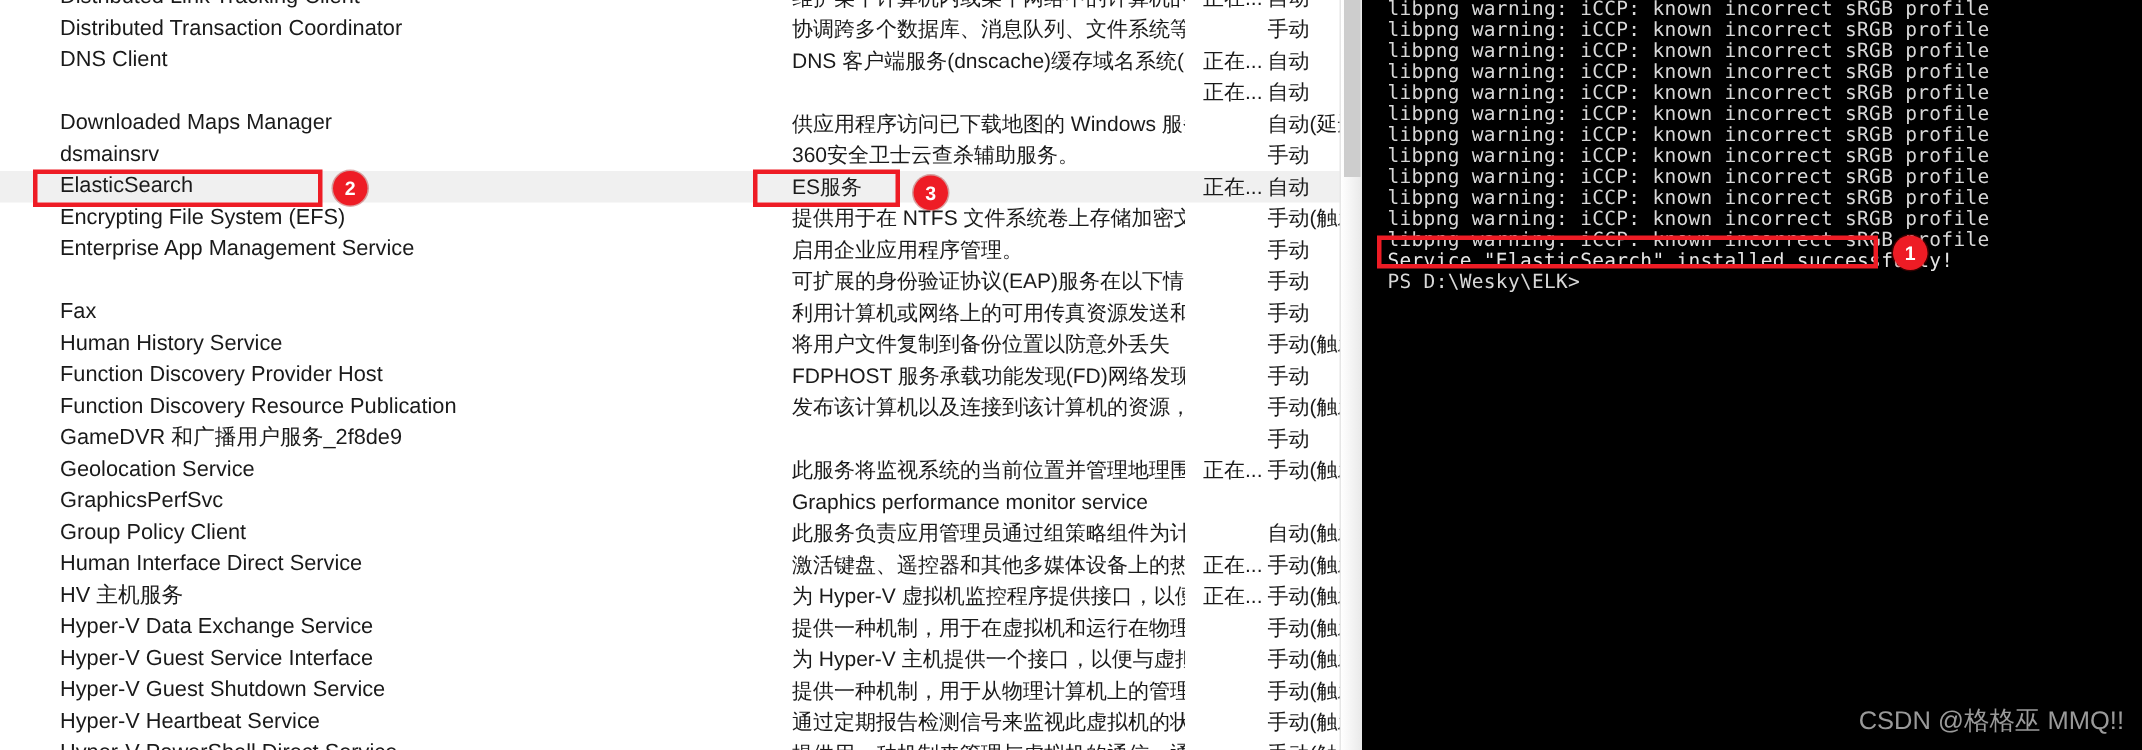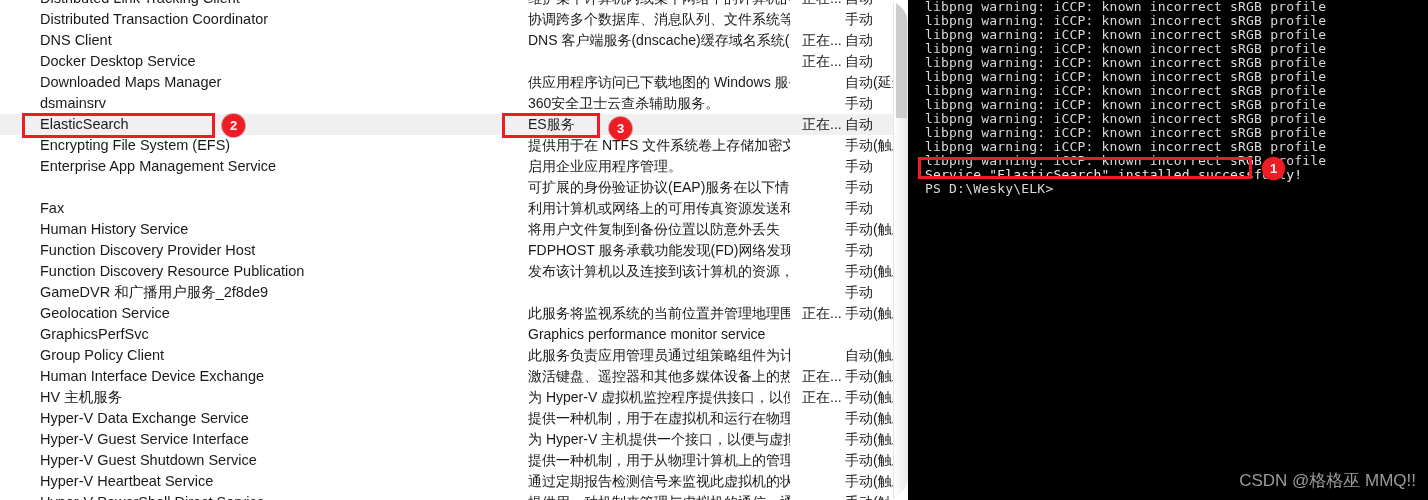--- a/index.html
+++ b/index.html
@@ -7,21 +7,21 @@
     width:1428px;height:500px;overflow:hidden;
     background:#ffffff;
     font-family:"Liberation Sans","DejaVu Sans",sans-serif;
     -webkit-font-smoothing:antialiased;
   }
   #root{position:relative;width:1428px;height:500px;overflow:hidden;}
 
   
   #services-pane{
     position:absolute;left:0;top:0;width:908px;height:500px;
-    background:#ffffff;overflow:hidden;border-radius:24px;
+    background:#ffffff;overflow:hidden;
   }
   .svc-row{
     position:relative;height:21px;line-height:21px;
     white-space:nowrap;overflow:hidden;
     font-size:14.5px;color:#1a1a1a;
   }
   .svc-row.selected{background:#f0f0f0;padding-left:24px;}
   .col-name{
     position:absolute;left:40px;top:0;width:480px;height:21px;
     overflow:hidden;white-space:nowrap;
@@ -106,21 +106,20 @@
           <div class="col-status"></div>
           <div class="col-startup">手动</div>
         </div>
         <div class="svc-row" style="position: absolute; left: 0px; width: 908px; top: 30px; padding-left: 14px;">
           <div class="col-name"><span class="name-text">DNS Client</span></div>
           <div class="col-desc">DNS 客户端服务(dnscache)缓存域名系统(D...</div>
           <div class="col-status">正在...</div>
           <div class="col-startup">自动</div>
         </div>
         <div class="svc-row" style="position: absolute; left: 0px; width: 908px; top: 51px;">
-          <div class="col-name"><span class="name-text">Docker Desktop Service</span></div>
           <div class="col-desc"></div>
           <div class="col-status">正在...</div>
           <div class="col-startup">自动</div>
         </div>
         <div class="svc-row" style="position: absolute; left: 0px; width: 908px; top: 72px;">
           <div class="col-name"><span class="name-text">Downloaded Maps Manager</span></div>
           <div class="col-desc">供应用程序访问已下载地图的 Windows 服务...</div>
           <div class="col-status"></div>
           <div class="col-startup">自动(延迟...</div>
         </div>
@@ -194,21 +193,21 @@
           <div class="col-status"></div>
           <div class="col-startup">手动(触发...</div>
         </div>
         <div class="svc-row" style="position: absolute; left: 0px; width: 908px; top: 345px;">
           <div class="col-name"><span class="name-text">Group Policy Client</span></div>
           <div class="col-desc">此服务负责应用管理员通过组策略组件为计算...</div>
           <div class="col-status"></div>
           <div class="col-startup">自动(触发...</div>
         </div>
         <div class="svc-row" style="position: absolute; left: 0px; width: 908px; top: 366px;">
-          <div class="col-name"><span class="name-text">Human Interface Device Exchange</span></div>
+          <div class="col-name"><span class="name-text">Human Interface Direct Service</span></div>
           <div class="col-desc">激活键盘、遥控器和其他多媒体设备上的热按...</div>
           <div class="col-status">正在...</div>
           <div class="col-startup">手动(触发...</div>
         </div>
         <div class="svc-row" style="position: absolute; left: 0px; width: 908px; top: 387px;">
           <div class="col-name"><span class="name-text">HV 主机服务</span></div>
           <div class="col-desc">为 Hyper-V 虚拟机监控程序提供接口，以便...</div>
           <div class="col-status">正在...</div>
           <div class="col-startup">手动(触发...</div>
         </div>

